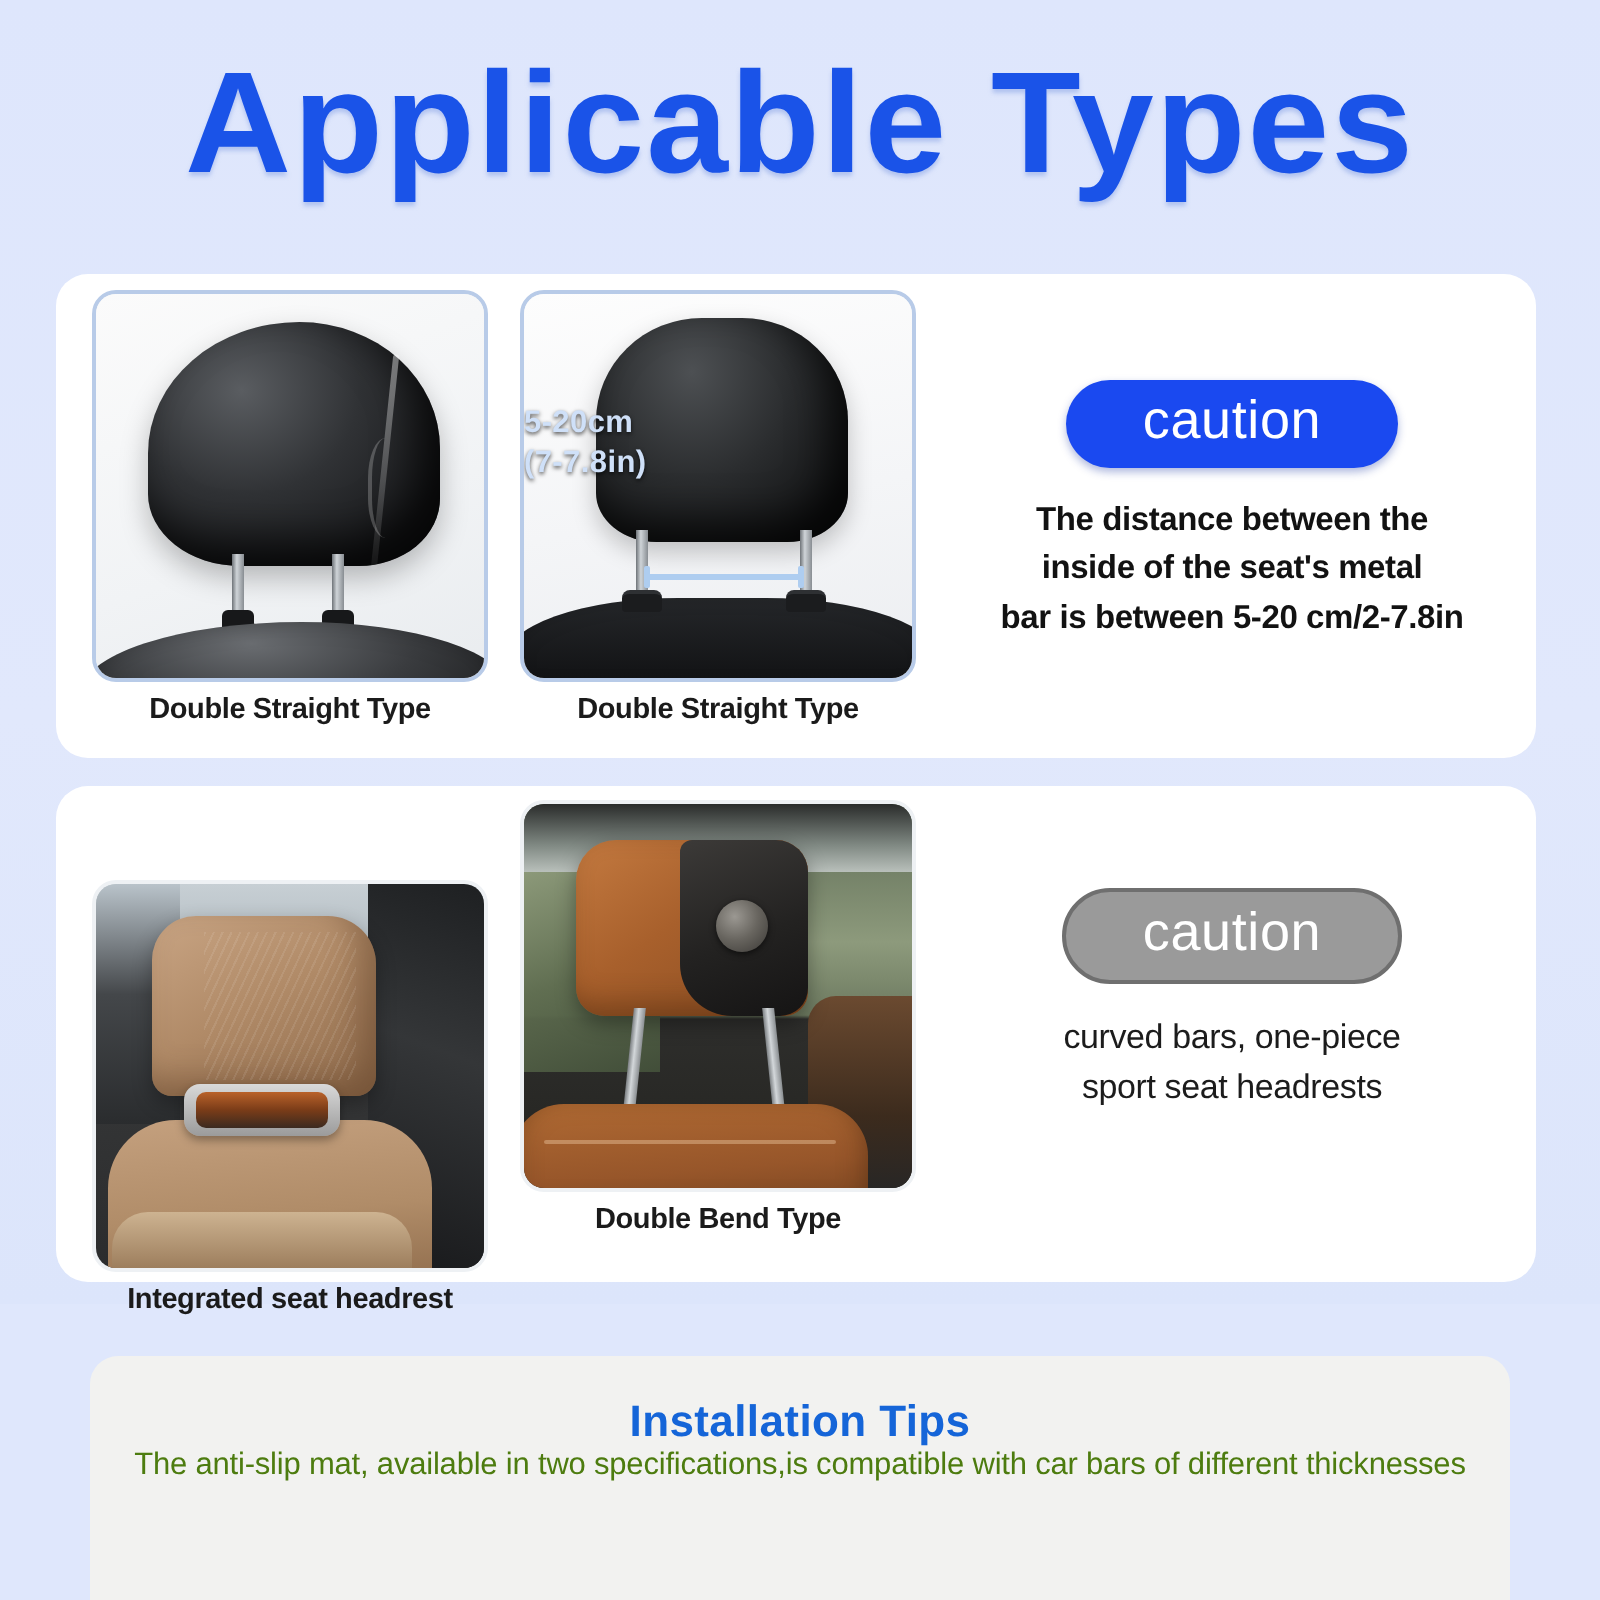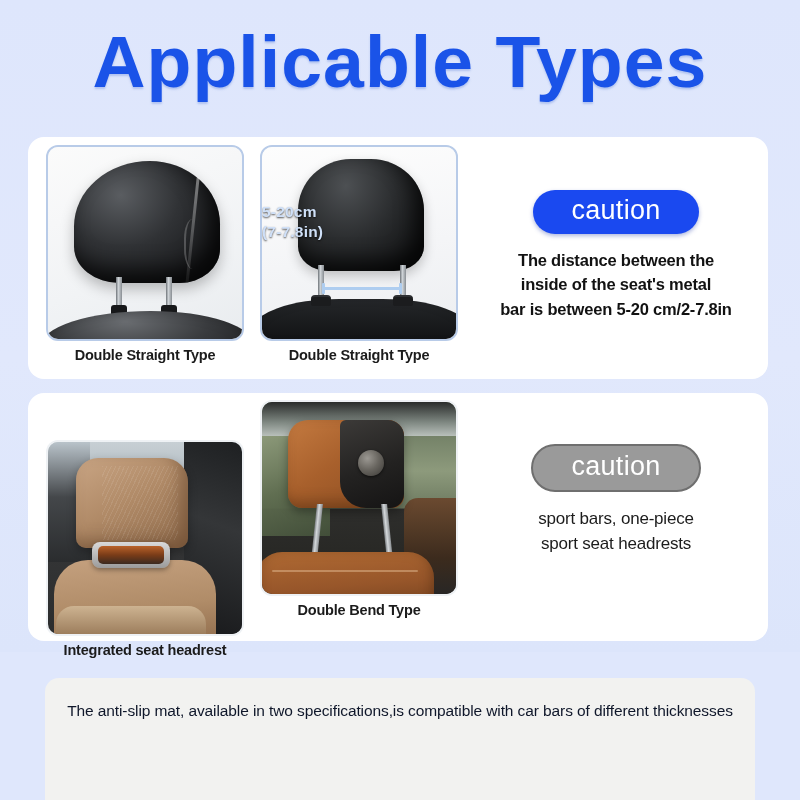--- a/index.html
+++ b/index.html
@@ -240,25 +240,24 @@
   .tips-title {
     margin-top: 20px;
     text-align: center;
     font-family: "Liberation Sans Narrow", "Liberation Sans", sans-serif;
     font-size: 22px;
     font-weight: bold;
     color: #1565d8;
     letter-spacing: 0.2px;
   }
   .tips-body {
-    margin-top: 24px;
     text-align: center;
     font-family: "Liberation Sans Narrow", "Liberation Sans", sans-serif;
     font-size: 15.5px;
-    color: #0f172a;
+    color: #4d7c0f;
     letter-spacing: -0.1px;
     white-space: nowrap;
   }
 </style>
 </head>
 <body>
 
 <div id="page">
 
   <div class="title">Applicable Types</div>
@@ -349,22 +348,23 @@
         <div class="car2-seat"></div>
         <div class="car2-seam"></div>
       </div>
     </div>
     <div class="caption">Double Bend Type</div>
   </div>
 
   <div class="caution-block" id="caution-bottom">
     <div class="pill pill-gray">caution</div>
     <div class="caution-text light">
-      <div>sport bars, one-piece</div>
+      <div>curved bars, one-piece</div>
       <div>sport seat headrests</div>
     </div>
   </div>
 
   <div id="tips-panel">
+    <div class="tips-title">Installation Tips</div>
     <div class="tips-body">The anti-slip mat, available in two specifications,is compatible with car bars of different thicknesses</div>
   </div>
 
 </div>
 
 </body></html>

